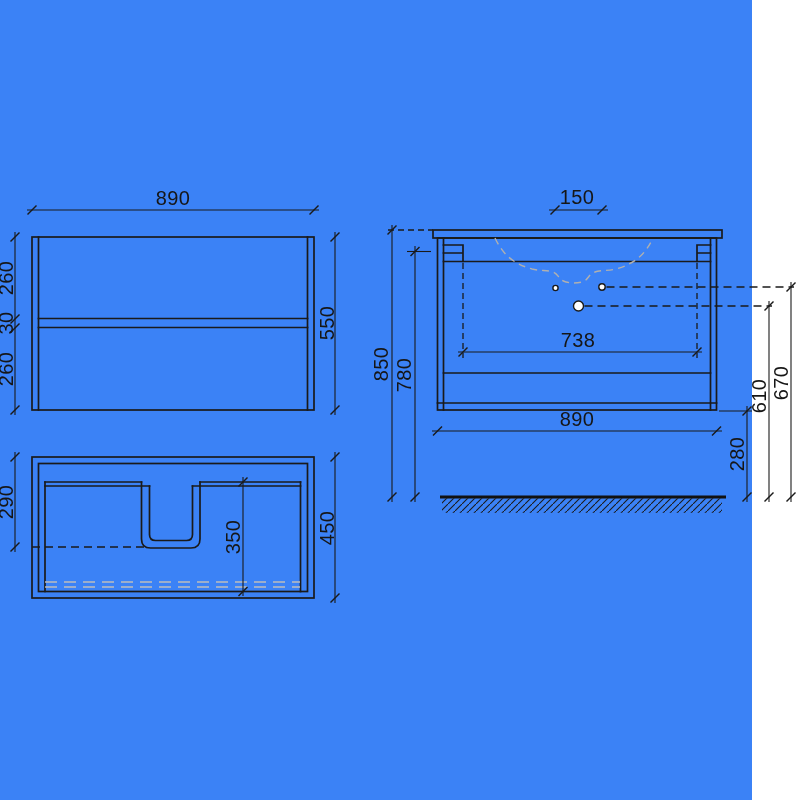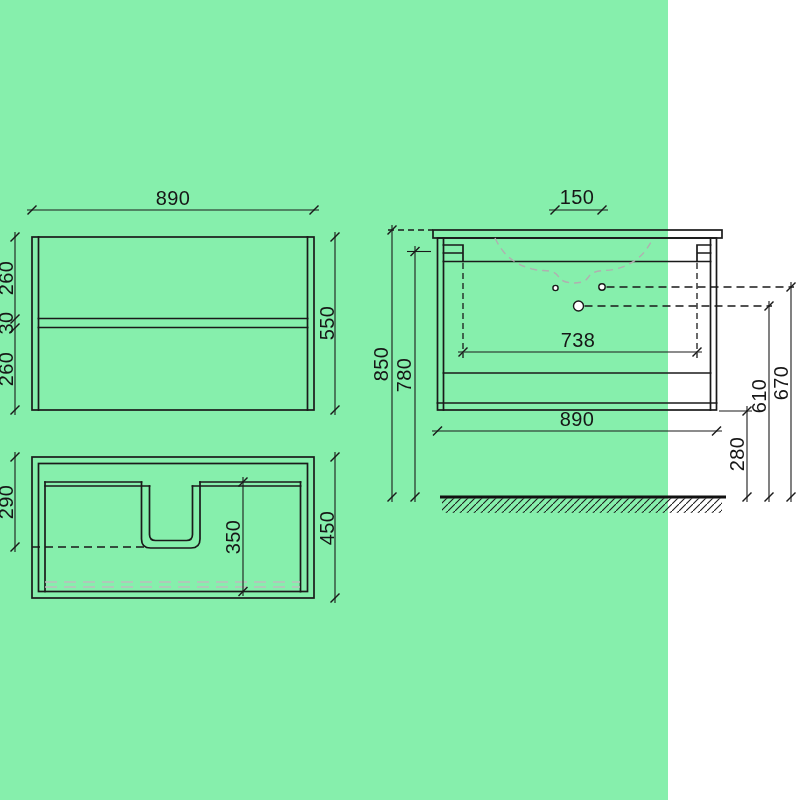--- a/index.html
+++ b/index.html
@@ -1,16 +1,16 @@
 <!DOCTYPE html>
 <html><head>
 <meta charset="utf-8">
 <style>
   html,body{margin:0;padding:0;background:#ffffff;}
-  .stage{width:668px;height:800px;background:#86efac;position:relative;}
+  .stage{width:752px;height:800px;background:#3b82f6;position:relative;}
   svg{display:block;}
   
   .o{stroke:#1a1a1a;stroke-width:1.7;fill:none;stroke-linecap:square;}
   
   .d{stroke:#1a1a1a;stroke-width:1.1;fill:none;}
   
   .tk{stroke:#1a1a1a;stroke-width:1.4;}
   
   .hd{stroke:#1a1a1a;stroke-width:1.6;fill:none;stroke-dasharray:8 5;}
   .hd2{stroke:#1a1a1a;stroke-width:1.3;fill:none;stroke-dasharray:6 4;}

